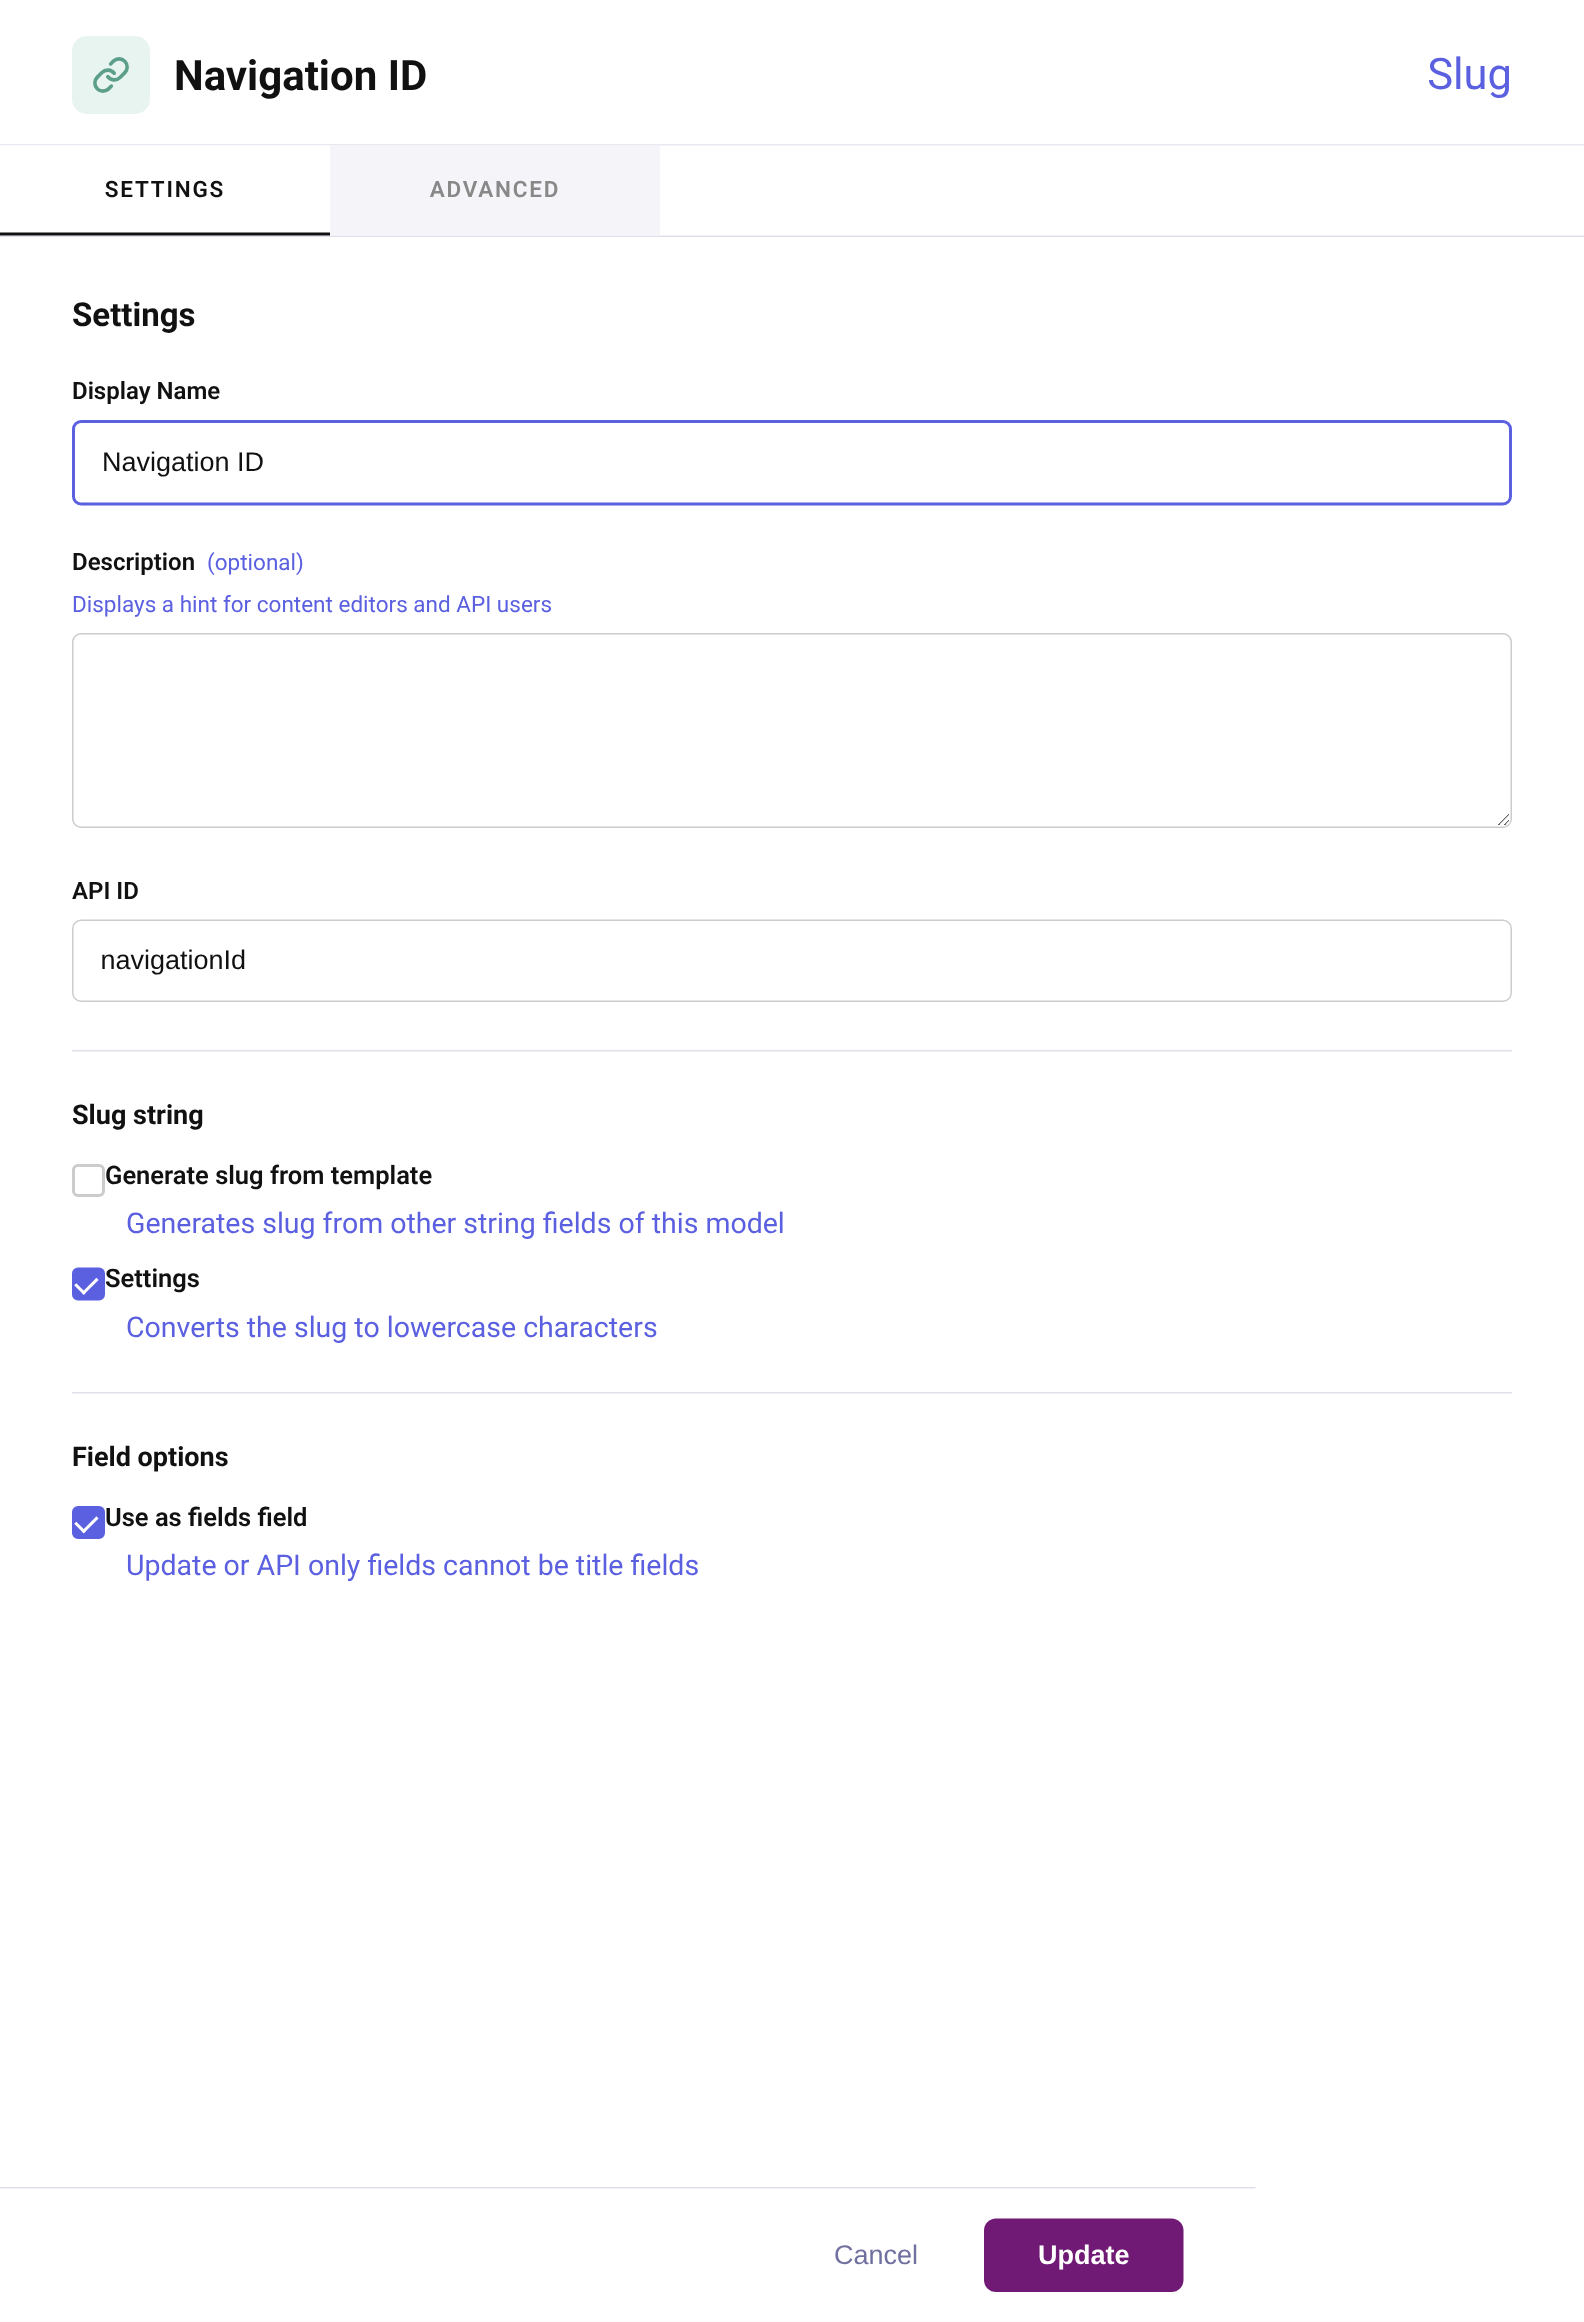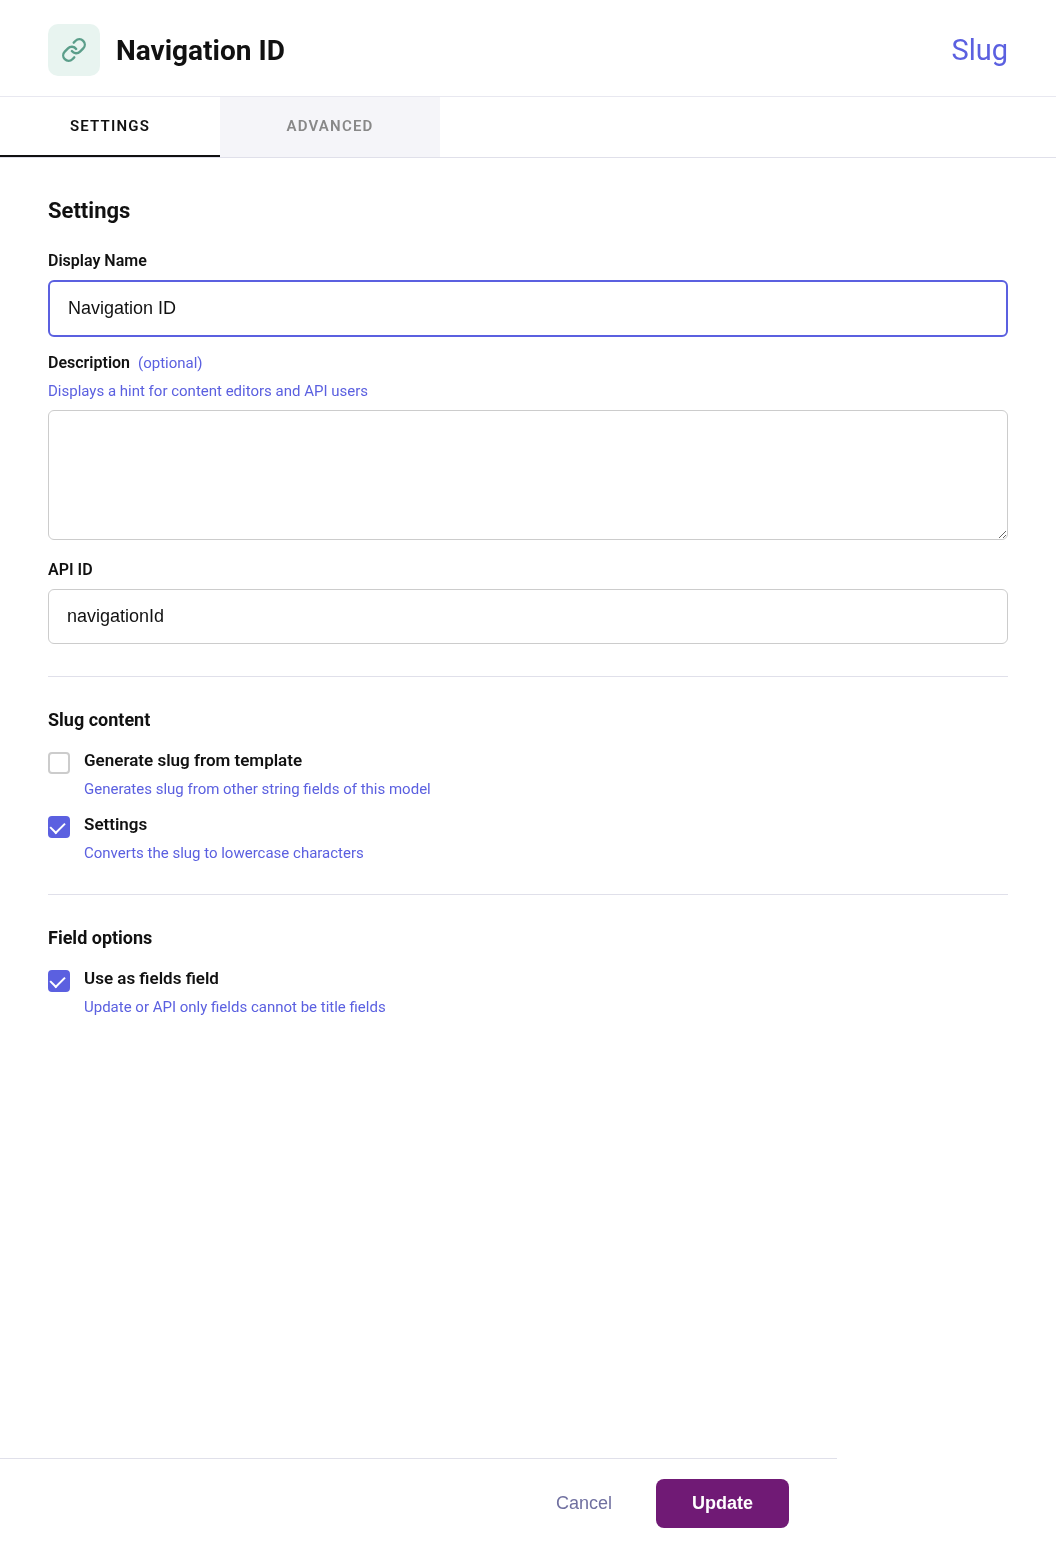--- a/index.html
+++ b/index.html
@@ -96,21 +96,21 @@
     }
 
     .section-title {
       font-size: 22px;
       font-weight: 700;
       color: #111;
       margin-bottom: 28px;
     }
 
     .field-group {
-      margin-bottom: 16px;
+      margin-bottom: 28px;
     }
 
     .field-label {
       font-size: 16px;
       font-weight: 600;
       color: #111;
       margin-bottom: 10px;
       display: flex;
       align-items: center;
       gap: 8px;
@@ -158,21 +158,20 @@
       margin-bottom: 20px;
     }
 
     .option-group {
       margin-bottom: 24px;
     }
 
     .checkbox-row {
       display: flex;
       align-items: flex-start;
-      gap: 14px;
       margin-bottom: 6px;
     }
 
     .checkbox-wrap {
       margin-top: 2px;
       flex-shrink: 0;
     }
 
     .checkbox {
       width: 22px;
@@ -201,21 +200,21 @@
       transform: rotate(-45deg) translateY(-2px);
     }
 
     .option-label {
       font-size: 17px;
       font-weight: 600;
       color: #111;
     }
 
     .option-desc {
-      font-size: 15px;
+      font-size: 19px;
       color: #5b60e0;
       margin-left: 36px;
       margin-bottom: 16px;
     }
 
     
     .footer {
       position: fixed;
       bottom: 0;
       left: 0;
@@ -299,21 +298,21 @@
   <div class="field-group">
     <div class="field-label">
       <span>API ID</span>
     </div>
     <input type="text" class="text-input secondary" value="navigationId" style="">
   </div>
 
   <div class="divider"></div>
 
   <div class="option-group">
-    <div class="subsection-title">Slug content</div>
+    <div class="subsection-title">Slug string</div>
 
     <div class="checkbox-row">
       <div class="checkbox-wrap">
         <div class="checkbox"></div>
       </div>
       <span class="option-label">Generate slug from template</span>
     </div>
     <div class="option-desc">Generates slug from other string fields of this model</div>
 
     <div class="checkbox-row">

